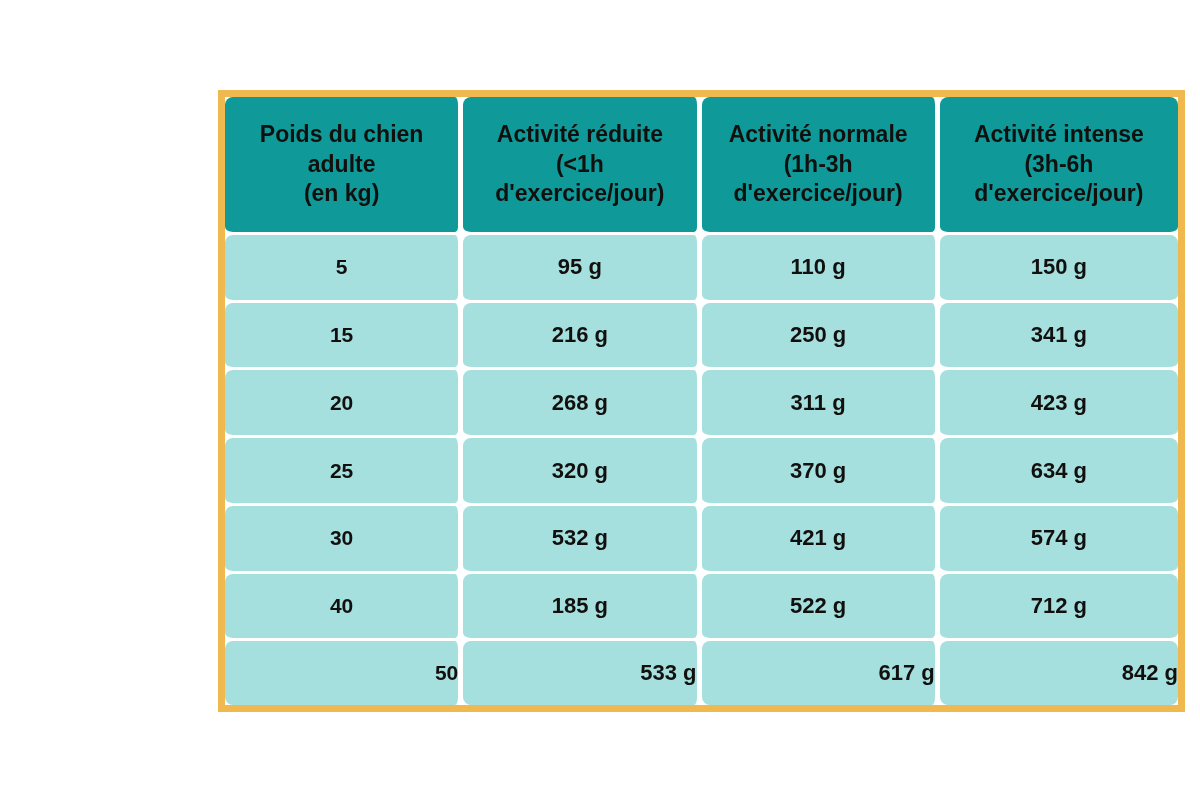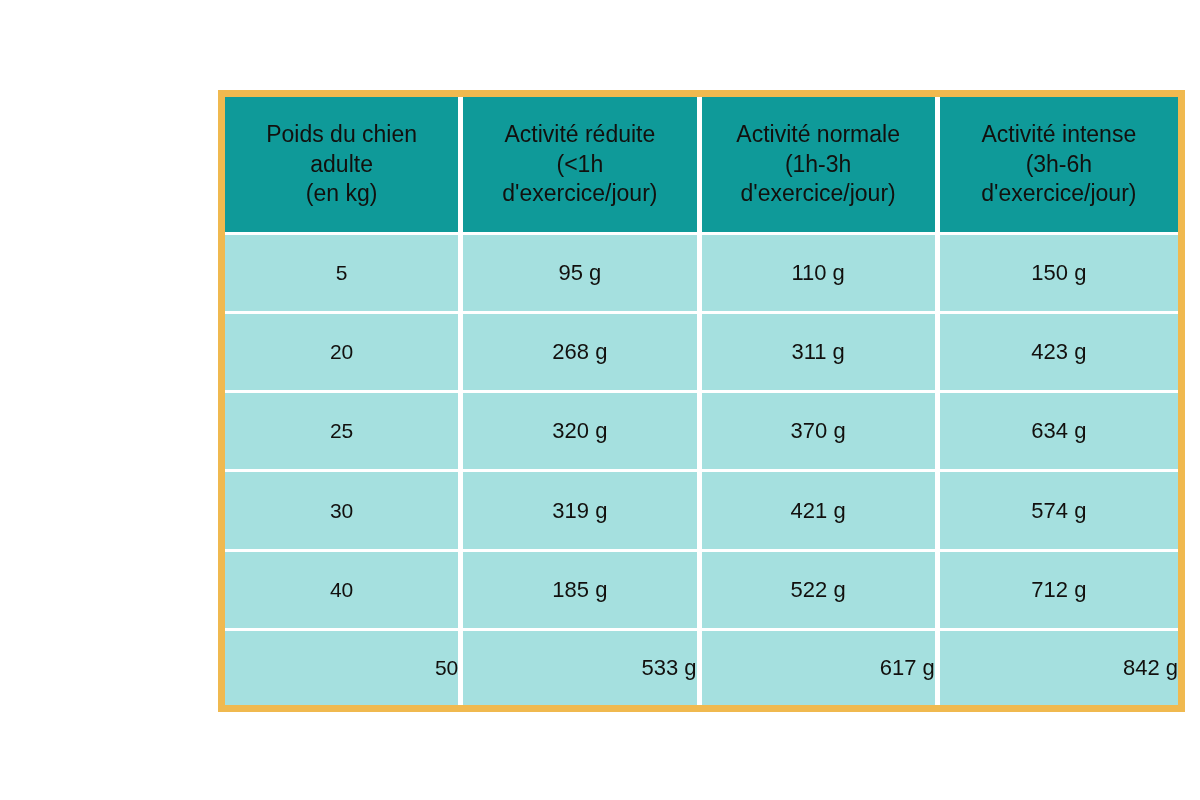--- a/index.html
+++ b/index.html
@@ -32,24 +32,25 @@
     border-spacing: 0;
     background: #ffffff;
     table-layout: fixed;
   }
 
   #feeding-table th,
   #feeding-table td {
     text-align: center;
     vertical-align: middle;
     color: #12100e;
-    font-weight: normal;
+    font-weight: bold;
     border-right: 5px solid #ffffff;
     border-bottom: 3px solid #ffffff;
     padding: 0;
+    border-radius: 8px;
   }
 
   #feeding-table th:last-child,
   #feeding-table td:last-child {
     border-right: none;
   }
 
   #feeding-table tbody tr:last-child td {
     border-bottom: none;
     text-align: right;
@@ -108,34 +109,40 @@
       </tr>
     </thead>
     <tbody id="table-body">
         <tr>
           <td class="weight-cell">5</td>
           <td>95 g</td>
           <td>110 g</td>
           <td>150 g</td>
         </tr>
         <tr>
+          <td class="weight-cell">15</td>
+          <td>216 g</td>
+          <td>250 g</td>
+          <td>341 g</td>
+        </tr>
+        <tr>
           <td class="weight-cell">20</td>
           <td>268 g</td>
           <td>311 g</td>
           <td>423 g</td>
         </tr>
         <tr>
           <td class="weight-cell">25</td>
           <td>320 g</td>
           <td>370 g</td>
           <td>634 g</td>
         </tr>
         <tr>
           <td class="weight-cell">30</td>
-          <td>319 g</td>
+          <td>532 g</td>
           <td>421 g</td>
           <td>574 g</td>
         </tr>
         <tr>
           <td class="weight-cell">40</td>
           <td>185 g</td>
           <td>522 g</td>
           <td>712 g</td>
         </tr>
         <tr>

